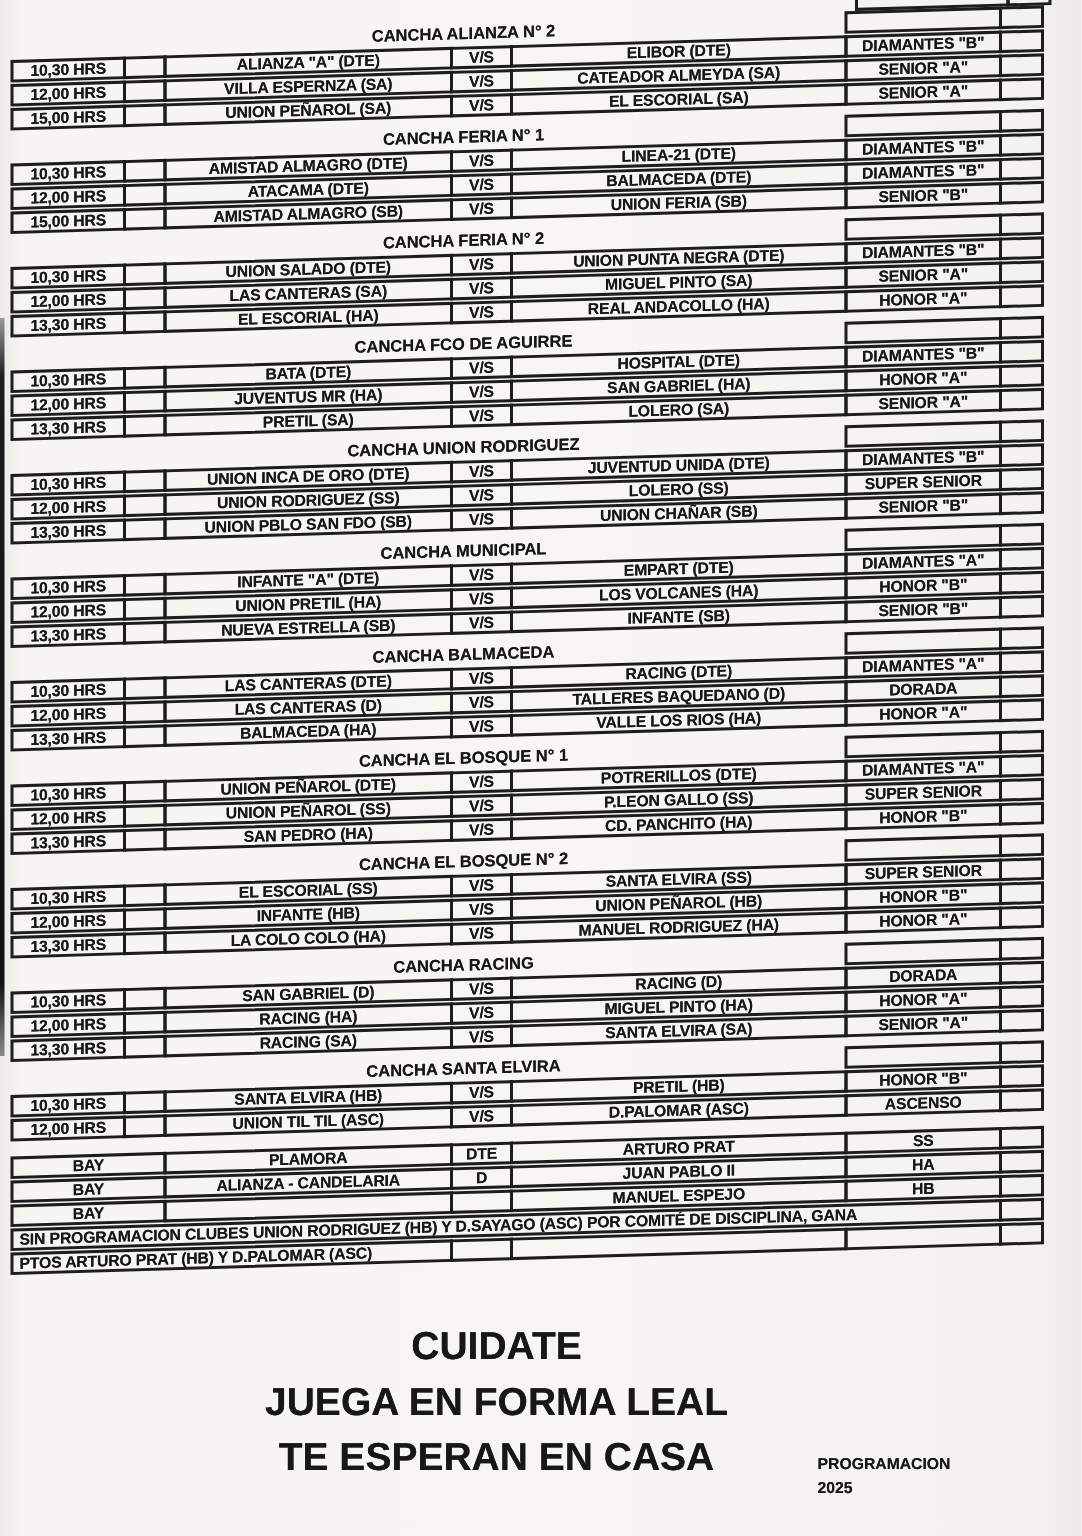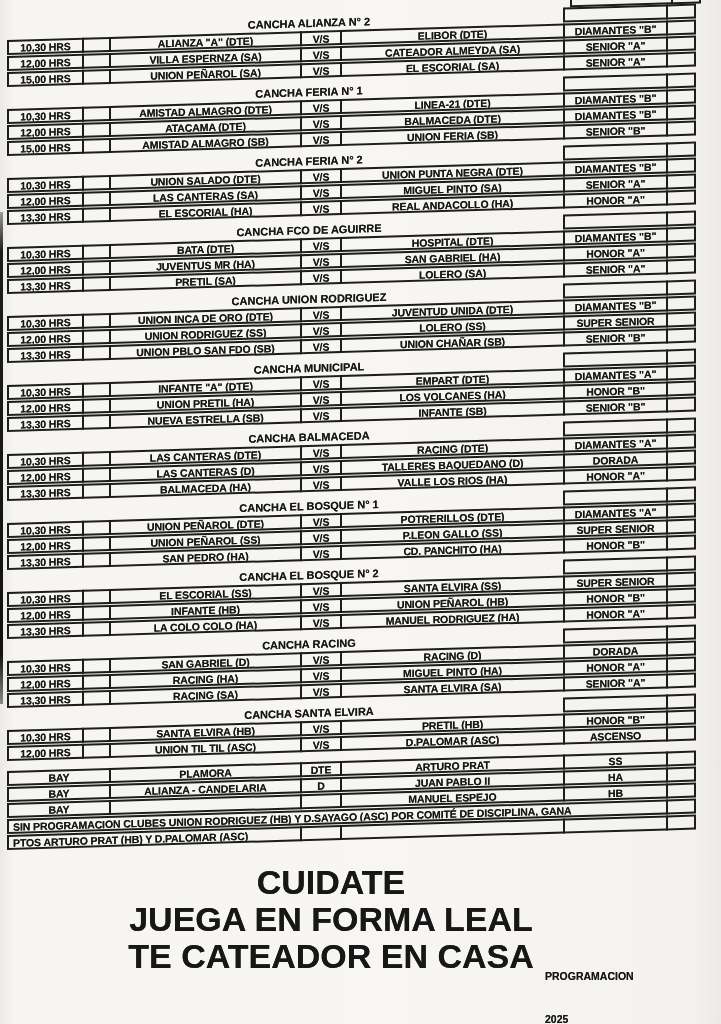--- a/index.html
+++ b/index.html
@@ -32,29 +32,29 @@
   .section{margin-bottom:6px;}
   #bye-root{margin-top:10px;}
   .bye-label{grid-column:1/3;}
   .note1{grid-column:1/7;justify-content:flex-start;padding-left:4px;}
   .note2{grid-column:1/4;justify-content:flex-start;padding-left:4px;}
   .phantom{position:absolute;left:563px;top:-19px;width:99px;height:15px;border:2px solid #1d1d1d;}
   .phantom2{position:absolute;left:664px;top:-19px;width:26px;height:15px;border:2px solid #1d1d1d;}
   .scan-edge{position:absolute;left:0;top:212px;width:3px;height:492px;
     background:linear-gradient(#9a9a9a,#1c1c1c 8%,#111 90%,#8a8a8a);}
   .slogan{
-    margin-top:14px;width:662px;text-align:center;
-    font-size:34px;line-height:37px;font-weight:700;letter-spacing:0;
+    margin-top:29px;width:662px;text-align:center;
+    font-size:26px;line-height:37px;font-weight:700;letter-spacing:0;
     text-shadow:0 0 .3px rgba(23,23,23,.85);
   }
   .signature{
     position:absolute;left:545px;top:970px;width:140px;text-align:left;
     font-size:10.5px;font-weight:700;text-shadow:0 0 .3px rgba(23,23,23,.8);
   }
-  .signature .yr{margin-top:31px;}
+  .signature .yr{margin-top:4px;}
 </style>
 </head>
 <body>
 
 <div class="skewwrap">
   <div class="phantom"></div>
   <div class="phantom2"></div>
   <div id="sections-root">
       <div class="section">
         <div class="trow">
@@ -459,19 +459,19 @@
         <div class="cell"></div>
       </div>
     </div>
 </div>
 
 <div class="scan-edge"></div>
 
 <div class="slogan">
   <div>CUIDATE</div>
   <div>JUEGA EN FORMA LEAL</div>
-  <div>TE CATEADOR EN CASA</div>
+  <div>TE ESPERAN EN CASA</div>
 </div>
 
 <div class="signature">
   <div>PROGRAMACION</div>
   <div class="yr">2025</div>
 </div>
 
 </body></html>

